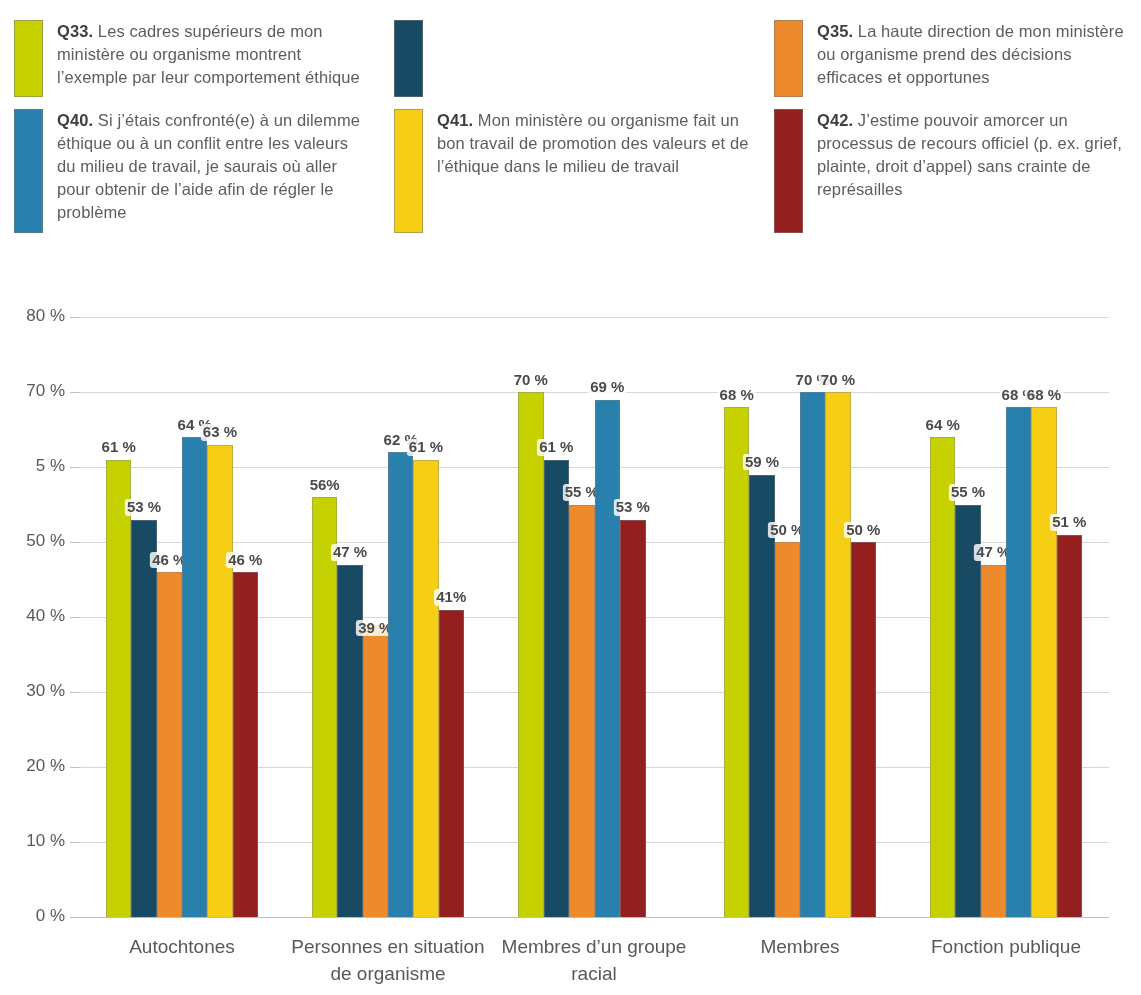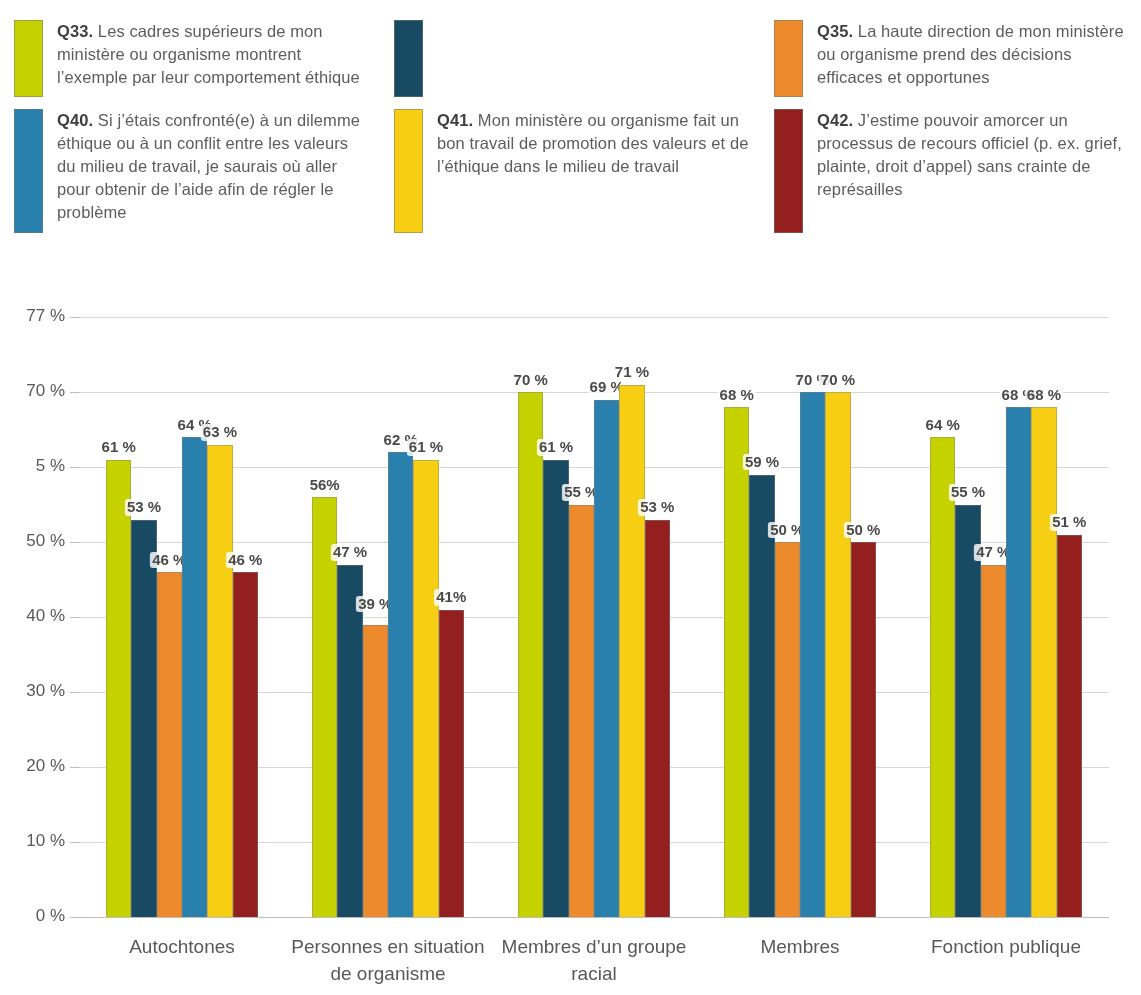--- a/index.html
+++ b/index.html
@@ -220,21 +220,21 @@
               <div class="bar-wrap">
                 <div class="bar" style="height: 420px; background: rgb(197, 210, 0);"></div>
                 <div class="bar-label" style="bottom: 424px;">56%</div>
               </div>
               <div class="bar-wrap">
                 <div class="bar" style="height: 352.5px; background: rgb(25, 74, 99);"></div>
                 <div class="bar-label" style="bottom: 356.5px;">47 %</div>
               </div>
               <div class="bar-wrap">
                 <div class="bar" style="height: 292.5px; background: rgb(237, 139, 44);"></div>
-                <div class="bar-label" style="bottom: 305px;">39 %</div>
+                <div class="bar-label" style="bottom: 281px;">39 %</div>
               </div>
               <div class="bar-wrap">
                 <div class="bar" style="height: 465px; background: rgb(41, 128, 172);"></div>
                 <div class="bar-label" style="bottom: 469px;">62 %</div>
               </div>
               <div class="bar-wrap">
                 <div class="bar" style="height: 457.5px; background: rgb(246, 206, 19);"></div>
                 <div class="bar-label" style="bottom: 461.5px;">61 %</div>
               </div>
               <div class="bar-wrap">
@@ -253,24 +253,20 @@
                 <div class="bar" style="height: 457.5px; background: rgb(25, 74, 99);"></div>
                 <div class="bar-label" style="bottom: 461.5px;">61 %</div>
               </div>
               <div class="bar-wrap">
                 <div class="bar" style="height: 412.5px; background: rgb(237, 139, 44);"></div>
                 <div class="bar-label" style="bottom: 416.5px;">55 %</div>
               </div>
               <div class="bar-wrap">
                 <div class="bar" style="height: 517.5px; background: rgb(41, 128, 172);"></div>
                 <div class="bar-label" style="bottom: 521.5px;">69 %</div>
-              </div>
-              <div class="bar-wrap">
-                <div class="bar" style="height: 532.5px; background: rgb(246, 206, 19);"></div>
-                <div class="bar-label" style="bottom: 536.5px;">71 %</div>
               </div>
               <div class="bar-wrap">
                 <div class="bar" style="height: 397.5px; background: rgb(148, 31, 31);"></div>
                 <div class="bar-label" style="bottom: 401.5px;">53 %</div>
               </div>
             </div>
           </div>
           <div class="group">
             <div class="bars">
               <div class="bar-wrap">
@@ -323,21 +319,21 @@
               </div>
               <div class="bar-wrap">
                 <div class="bar" style="height: 382.5px; background: rgb(148, 31, 31);"></div>
                 <div class="bar-label" style="bottom: 386.5px;">51 %</div>
               </div>
             </div>
           </div>
         </div>
     </div>
     <div id="ylabels">
-        <div class="ylabel" style="top: 17px;">77 %</div>
+        <div class="ylabel" style="top: 17px;">80 %</div>
         <div class="ylabel" style="top: 92px;">70 %</div>
         <div class="ylabel" style="top: 167px;">5 %</div>
         <div class="ylabel" style="top: 242px;">50 %</div>
         <div class="ylabel" style="top: 317px;">40 %</div>
         <div class="ylabel" style="top: 392px;">30 %</div>
         <div class="ylabel" style="top: 467px;">20 %</div>
         <div class="ylabel" style="top: 542px;">10 %</div>
         <div class="ylabel" style="top: 617px;">0 %</div>
       </div>
     <div class="xaxis"></div>

